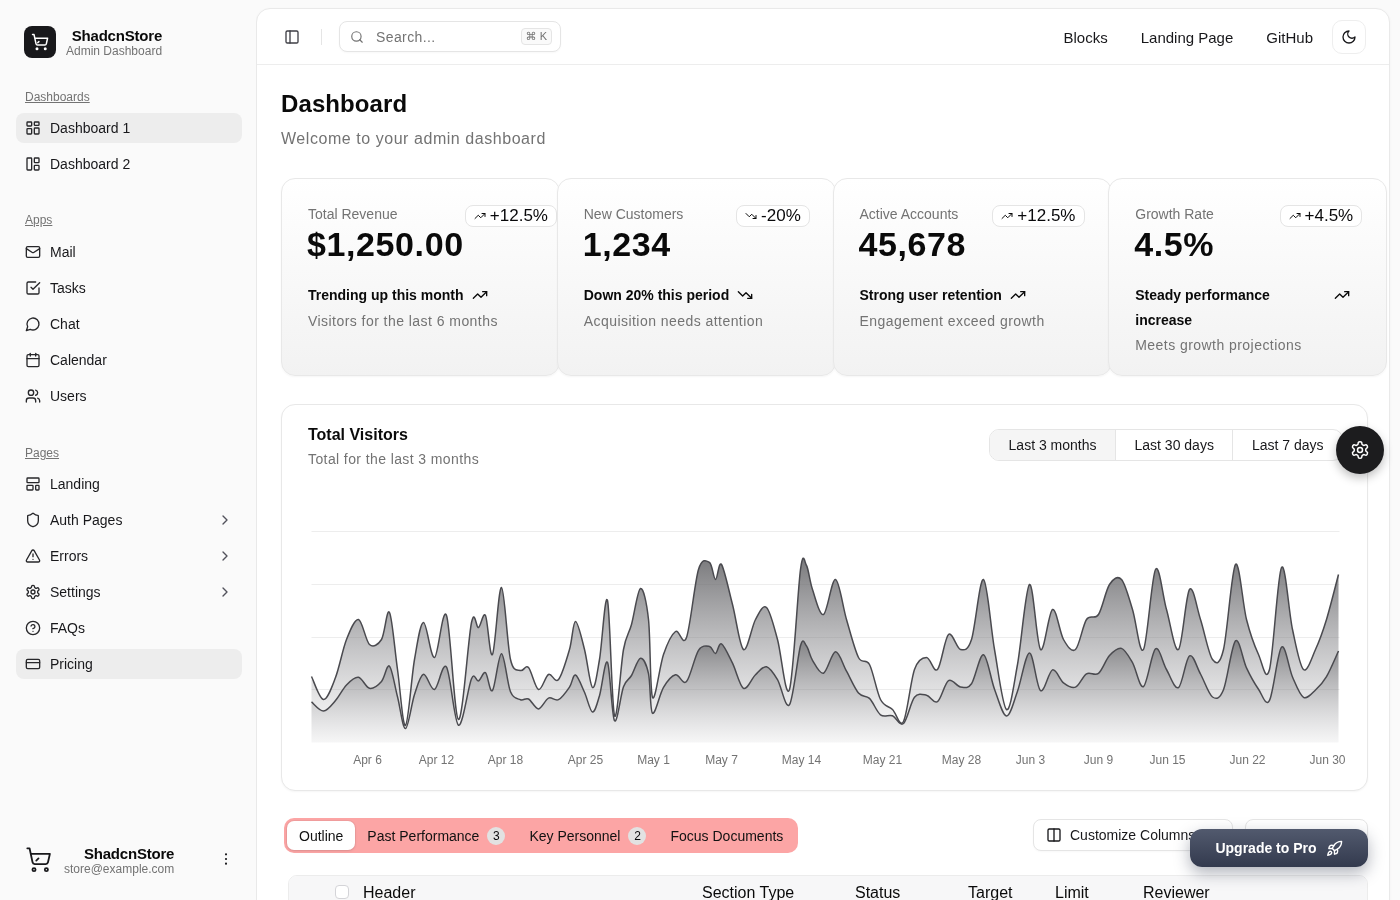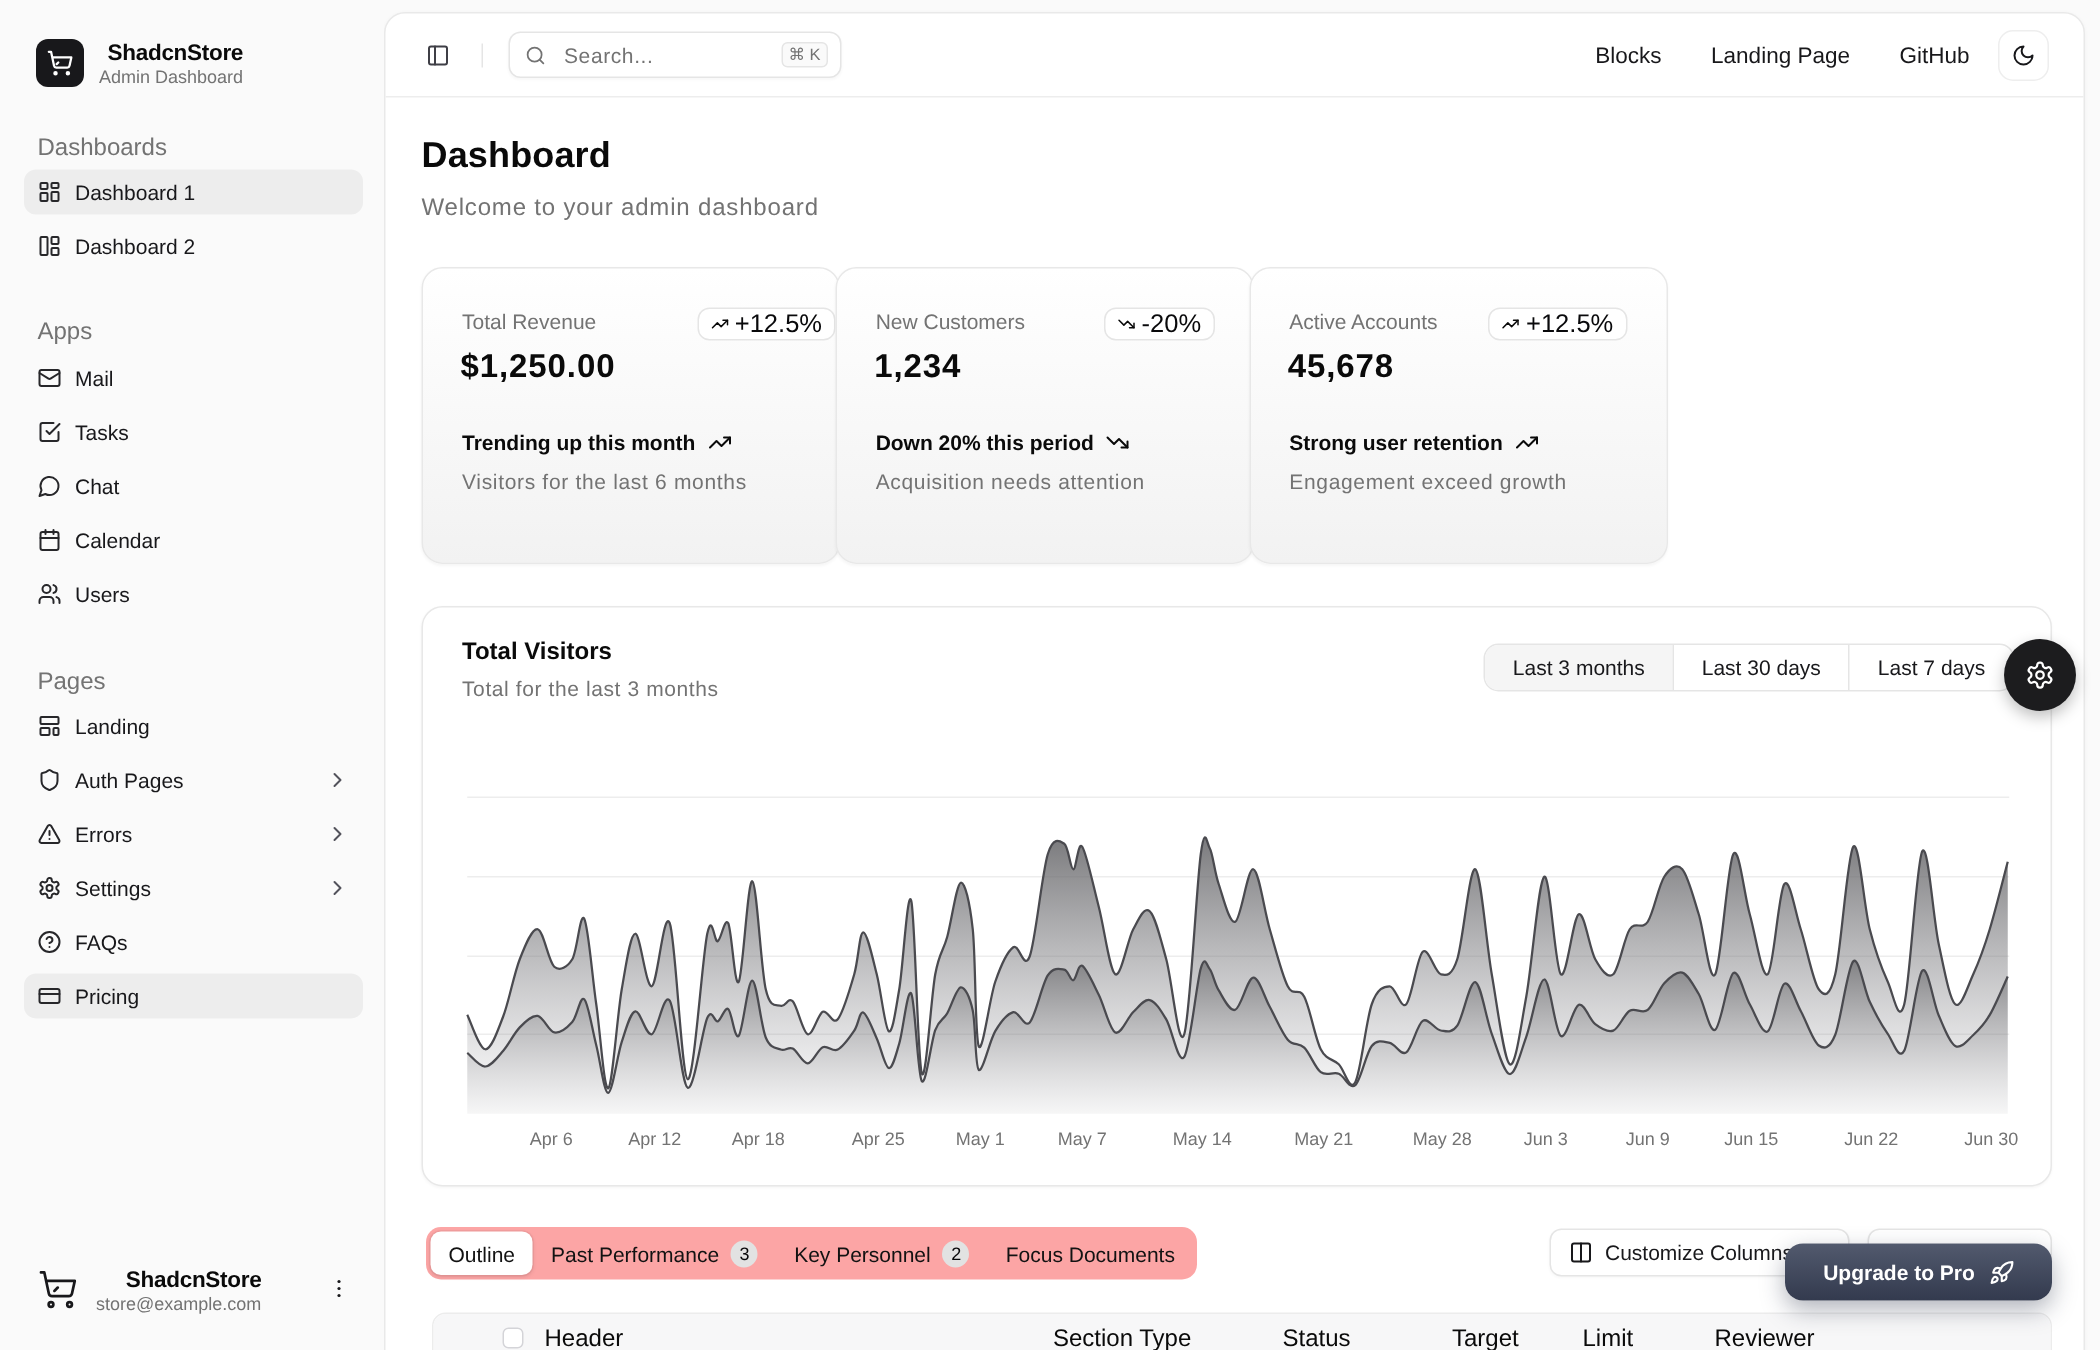--- a/index.html
+++ b/index.html
@@ -5,21 +5,21 @@
 * { margin:0; padding:0; box-sizing:border-box; }
 html,body { width:1400px; height:900px; overflow:hidden; font-family:"Liberation Sans", sans-serif; background:#fafafa; color:#0a0a0a; }
 svg.ic { display:block; }
 
 
 #sidebar { position:absolute; left:0; top:0; width:256px; height:900px; background:#fafafa;text-align:right; }
 .sb-head { position:absolute; left:24px; top:26px; display:flex; align-items:center; gap:10px; }
 .logo-box { width:32px; height:32px; background:#18181b; border-radius:8px; display:flex; align-items:center; justify-content:center; }
 .sb-title { font-size:15px; font-weight:700; line-height:17px; letter-spacing:-0.2px; }
 .sb-sub { font-size:12px; color:#737373; line-height:14px; }
-.sb-label { position:absolute; left:25px; font-size:16px; font-weight:500; color:#737373; }
+.sb-label { position:absolute; left:25px; font-size:12px; font-weight:500; color:#737373;text-decoration:underline; }
 .sb-item { position:absolute; left:16px; width:226px; height:30px; border-radius:8px; display:flex; align-items:center; padding-left:9px; gap:9px; font-size:14px; color:#18181b; }
 .sb-item.active { background:#ededed; }
 .sb-item svg { flex:none; }
 .sb-item .chev { position:absolute; right:9px; }
 .sb-foot { position:absolute; left:26px; top:846px; width:210px; }
 
 #main { position:absolute; left:256px; top:8px; width:1134px; height:1200px; background:#ffffff; border:1px solid #e9e9e9; border-radius:14px; box-shadow:0 1px 3px rgba(0,0,0,0.04); }
 #topbar { position:absolute; left:0; top:0; width:100%; height:56px; border-bottom:1px solid #ededed; }
 .tgl { position:absolute; left:19px; top:12px; width:32px; height:32px; display:flex; align-items:center; justify-content:center; }
 .vsep { position:absolute; left:64px; top:20px; width:1px; height:16px; background:#e5e5e5; }
@@ -30,21 +30,21 @@
 .moonbtn { position:absolute; right:23px; top:11px; width:34px; height:34px; border:1px solid #eeeeee; border-radius:10px; background:#fff; display:flex; align-items:center; justify-content:center; }
 
 
 h1.pagetitle { position:absolute; left:24px; top:79px; font-size:24px; font-weight:700; letter-spacing:0.1px; line-height:32px; }
 .pagesub { position:absolute; left:24px; top:121px; font-size:16px; letter-spacing:0.55px; color:#737373; }
 
 
 .scard { position:absolute; top:169px; width:279px; height:198px; border:1px solid #e8e8e8; border-radius:14px; background:linear-gradient(to top, #f2f2f2, #ffffff); box-shadow:0 1px 2px rgba(0,0,0,0.04); }
 .scard .ttl { position:absolute; left:26px; top:27px; font-size:14px; color:#737373; }
 .scard .badge { position:absolute; top:26px; height:22px; border:1px solid #e5e5e5; border-radius:8px; background:#fff; display:flex; align-items:center; gap:4px; padding:0 8px; font-size:17px; color:#09090b; }
-.scard .val { position:absolute; left:25px; top:45px; font-size:22px; font-weight:700; letter-spacing:0.6px; line-height:40px; }
+.scard .val { position:absolute; left:25px; top:45px; font-size:34px; font-weight:700; letter-spacing:0.6px; line-height:40px; }
 .scard .f1 { position:absolute; left:26px; top:104px; font-size:14px; font-weight:600; line-height:25px; display:flex; gap:8px; width:210px; }
 .scard .f2 { position:absolute; left:26px; top:134px; font-size:14px; letter-spacing:0.45px; color:#737373; }
 
 
 #chartcard { position:absolute; left:24px; top:395px; width:1087px; height:387px; border:1px solid #e8e8e8; border-radius:14px; background:#fff; box-shadow:0 1px 2px rgba(0,0,0,0.04); }
 #chartcard .ct { position:absolute; left:26px; top:21px; font-size:16px; font-weight:700; }
 #chartcard .cs { position:absolute; left:26px; top:46px; font-size:14px; letter-spacing:0.4px; color:#737373; }
 .toggles { position:absolute; right:24px; top:24px; height:32px; display:flex; border:1px solid #e5e5e5; border-radius:10px; overflow:hidden; background:#fff; }
 .toggles > div { display:flex; align-items:center; padding:0 18.5px; font-size:14px; color:#18181b; }
 .toggles > div + div { border-left:1px solid #e5e5e5; }
@@ -136,20 +136,36 @@
     <div class="badge" style="right:26px;"><svg class="ic" width="12" height="12" viewBox="0 0 24 24" fill="none" stroke="#0a0a0a" stroke-width="2" stroke-linecap="round" stroke-linejoin="round">
           <path d="M16 7h6v6"></path>
           <path d="m22 7-8.5 8.5-5-5L2 17"></path>
         </svg>+12.5%</div>
     <div class="val">45,678</div>
     <div class="f1">Strong user retention <svg class="ic" style="margin-top:4px" width="16" height="16" viewBox="0 0 24 24" fill="none" stroke="#0a0a0a" stroke-width="2" stroke-linecap="round" stroke-linejoin="round">
           <path d="M16 7h6v6"></path>
           <path d="m22 7-8.5 8.5-5-5L2 17"></path>
         </svg></div>
     <div class="f2">Engagement exceed growth</div>
+  </div>
+  <div class="scard" style="left:851.25px;">
+    <div class="ttl">Growth Rate</div>
+    <div class="badge" style="right:24px;"><svg class="ic" width="12" height="12" viewBox="0 0 24 24" fill="none" stroke="#0a0a0a" stroke-width="2" stroke-linecap="round" stroke-linejoin="round">
+          <path d="M16 7h6v6"></path>
+          <path d="m22 7-8.5 8.5-5-5L2 17"></path>
+        </svg>+4.5%</div>
+    <div class="val">4.5%</div>
+    <div class="f1" style="width:215px;">
+        <span style="flex:1">Steady performance increase</span> 
+        <svg class="ic" style="margin-top:4px" width="16" height="16" viewBox="0 0 24 24" fill="none" stroke="#0a0a0a" stroke-width="2" stroke-linecap="round" stroke-linejoin="round">
+          <path d="M16 7h6v6"></path>
+          <path d="m22 7-8.5 8.5-5-5L2 17"></path>
+        </svg>
+      </div>
+    <div class="f2" style="top:158px;">Meets growth projections</div>
   </div>
 
   <div id="chartcard">
     <div class="ct">Total Visitors</div>
     <div class="cs">Total for the last 3 months</div>
     <div class="toggles">
       <div class="on">Last 3 months</div>
       <div>Last 30 days</div>
       <div>Last 7 days</div>
     </div>

